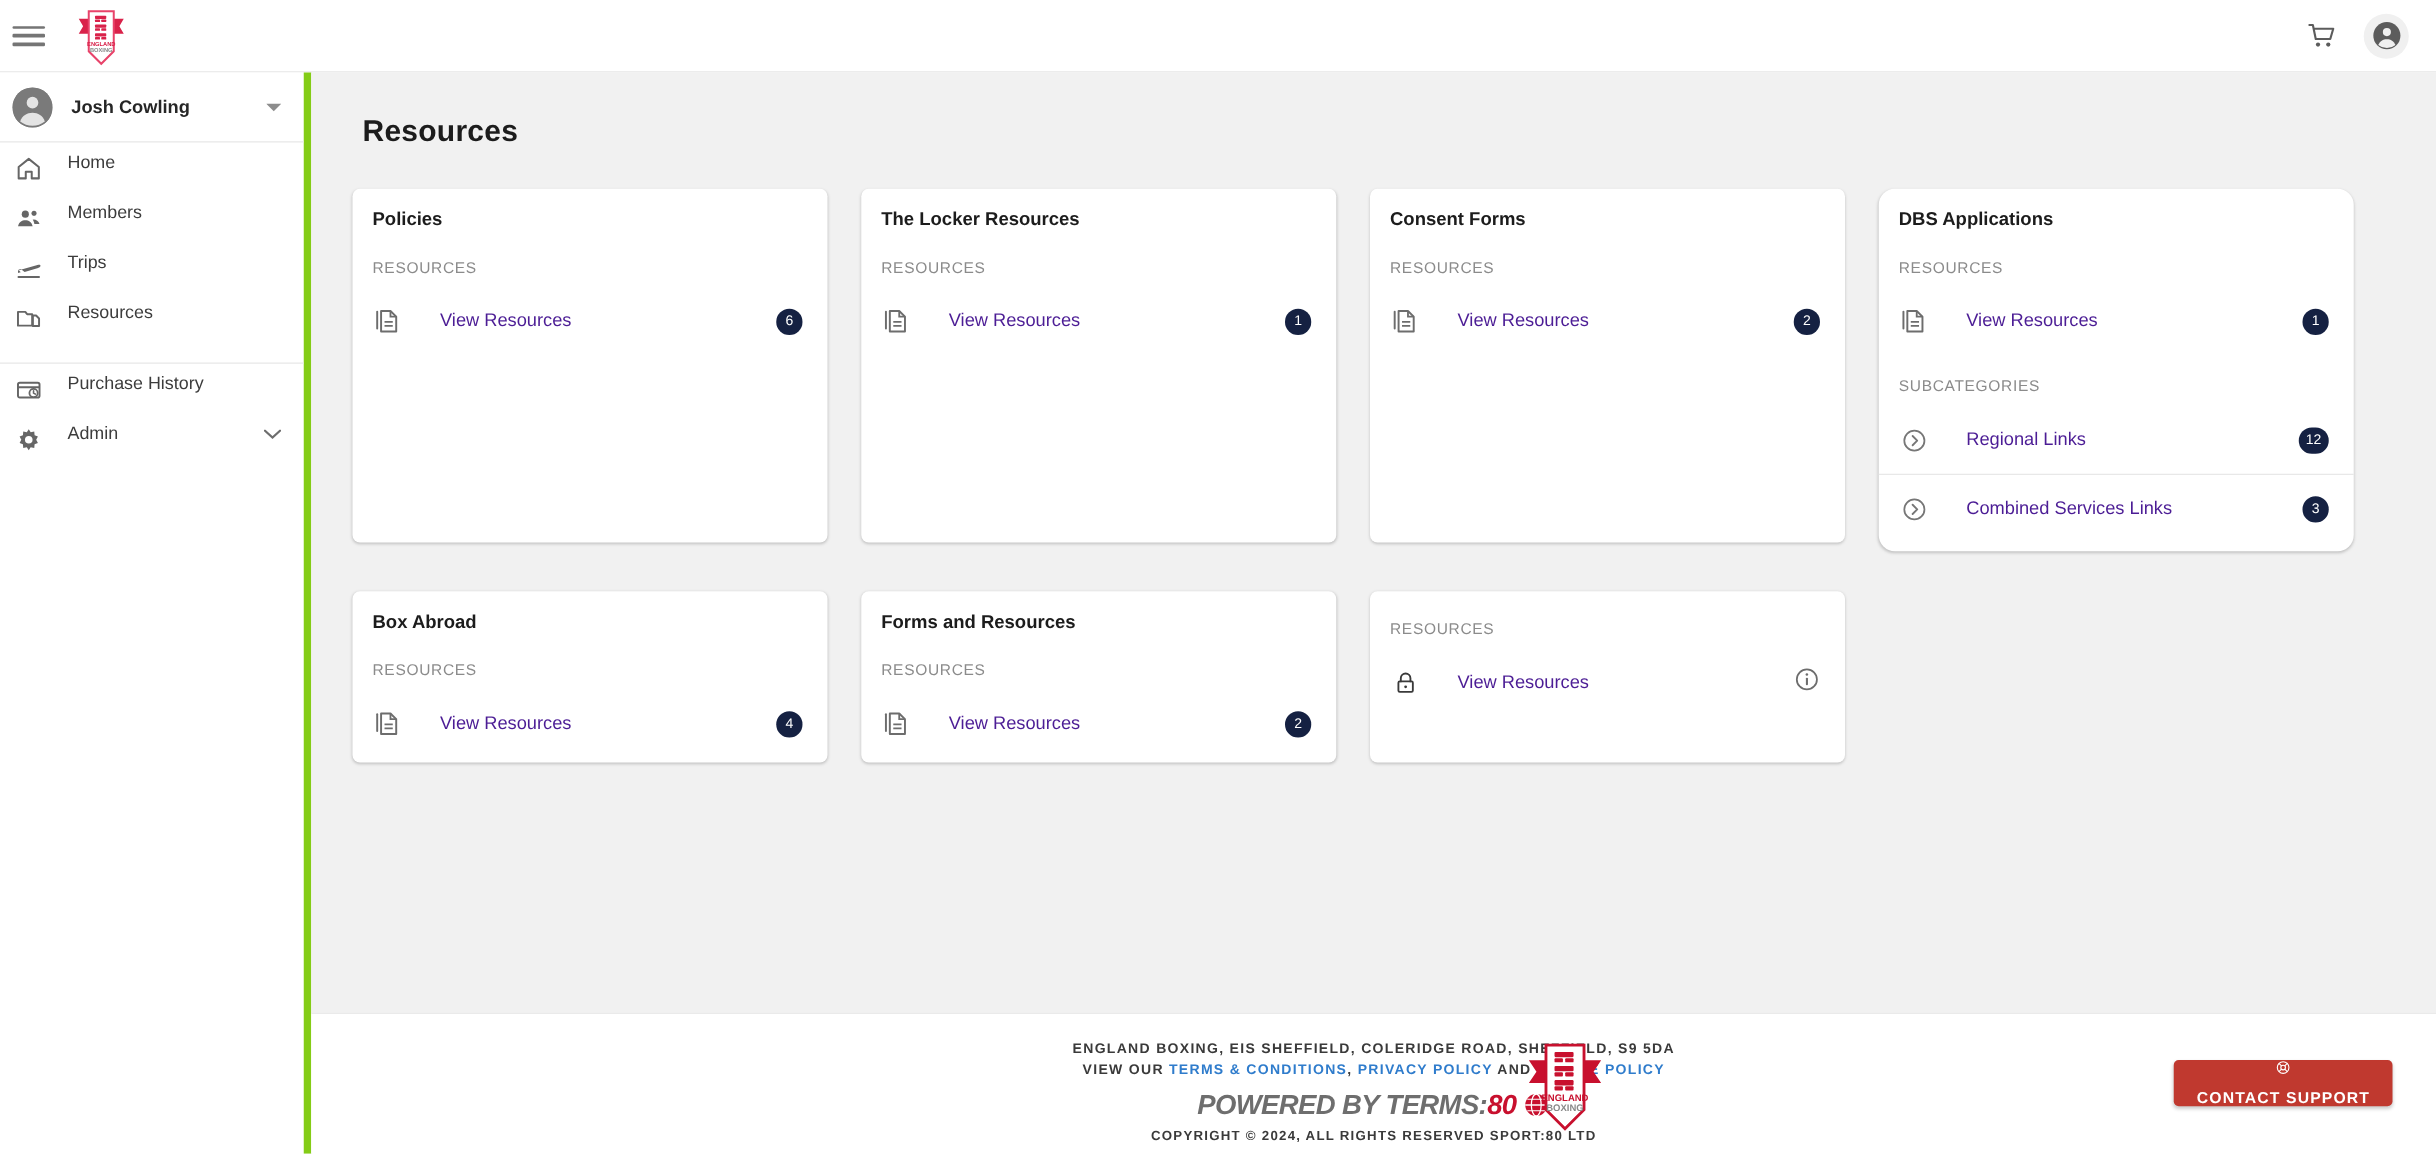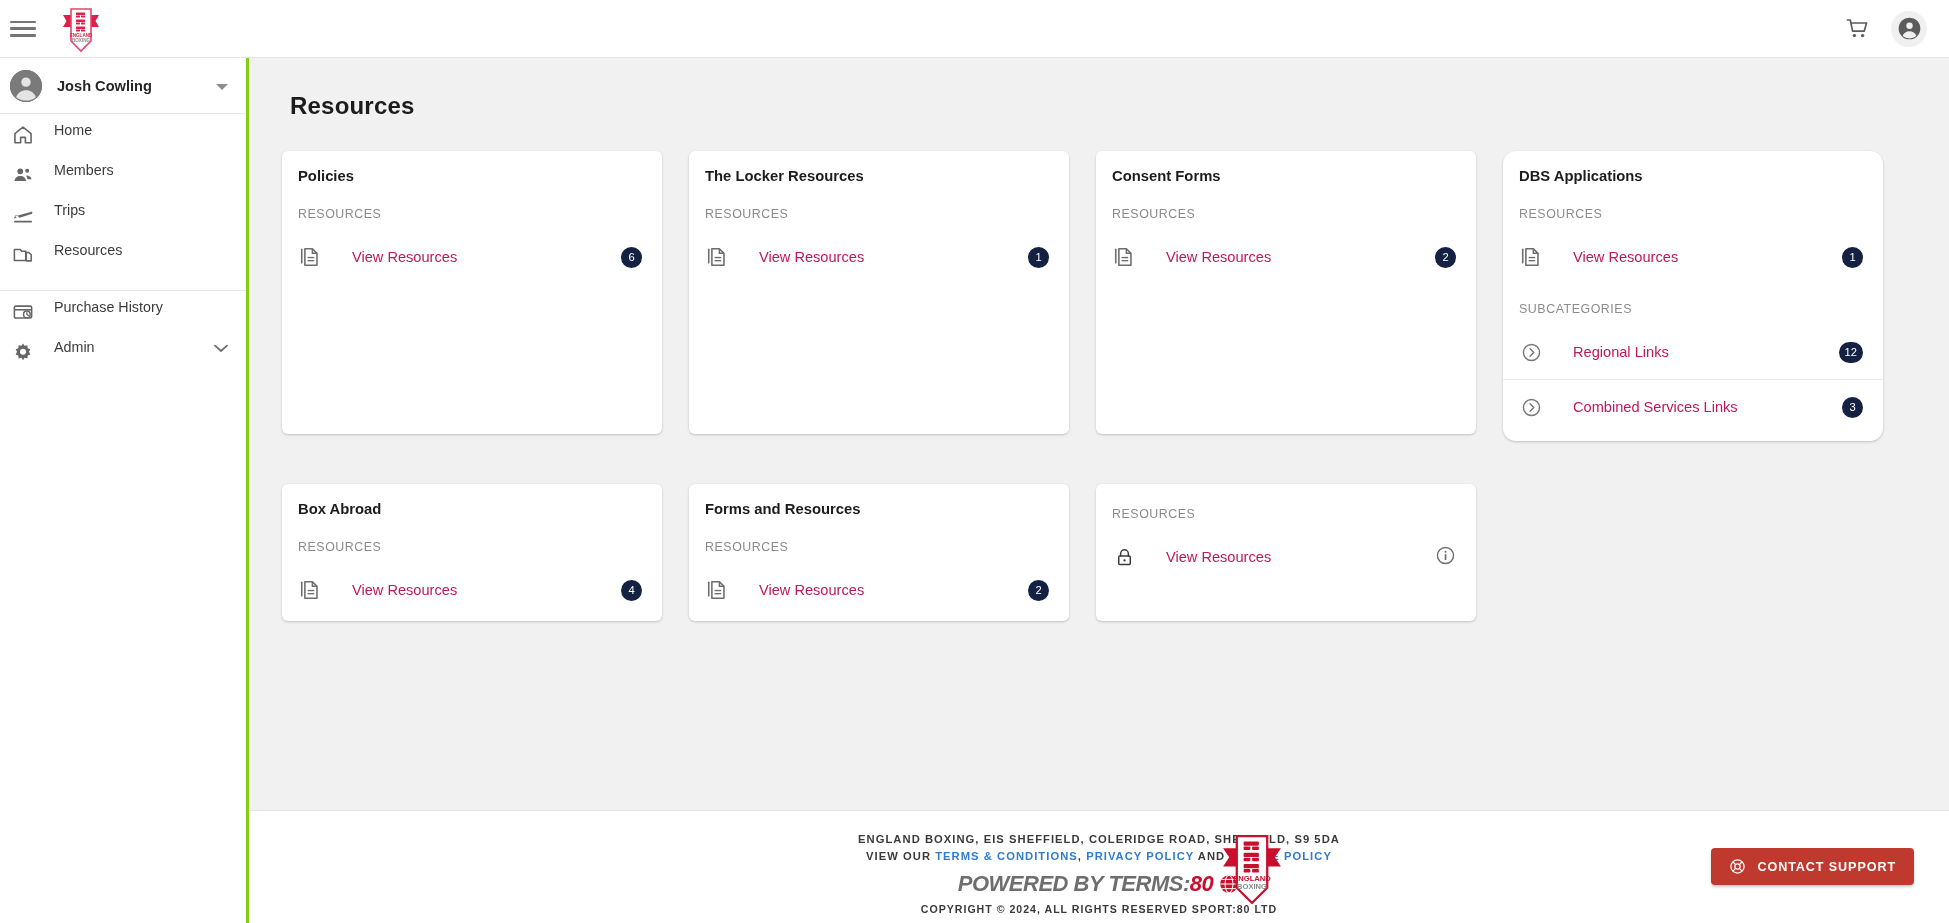--- a/index.html
+++ b/index.html
@@ -31,21 +31,21 @@
     color: #444; font-family: "Liberation Sans", sans-serif; width: 180px;
   }
   .search-box input::placeholder { color: #9b9b9b; }
   .icon-btn { width: 34px; height: 34px; display: flex; align-items: center; justify-content: center; cursor: pointer; }
   .avatar-btn { width: 36px; height: 36px; border-radius: 50%; background: #f0f0f0;
     display: flex; align-items: center; justify-content: center; cursor: pointer; }
 
   
   .sidebar {
     position: absolute; top: 58px; left: 0; width: 249px; height: 865px;
-    background: #fff; border-right: 3px solid #84cc16;
+    background: #fff; border-right: 6px solid #84cc16;
   }
   .user-row {
     height: 56px; display: flex; align-items: center; padding: 0 18px 0 10px;
     border-bottom: 1px solid #e8e8e8; cursor: pointer;
   }
   .user-avatar {
     width: 32px; height: 32px; border-radius: 50%; background: #7a7a7a;
     display: flex; align-items: center; justify-content: center; flex: 0 0 auto;
   }
   .user-name { margin-left: 15px; font-size: 14.6px; font-weight: bold; color: #262626; }
@@ -66,36 +66,36 @@
   }
   .page-title { font-size: 24px; font-weight: bold; color: #1c1c1c; margin: 34px 0 0 41px; letter-spacing: .2px; }
 
   .grid {
     margin: 31px 0 0 33px; display: flex; flex-wrap: wrap;
     width: 1640px;
   }
   .card {
     width: 380px; background: #fff; border-radius: 6px;
     box-shadow: 0 1px 3px rgba(0,0,0,.13), 0 1px 2px rgba(0,0,0,.08);
-    margin: 0 27px 43px 0; padding: 0 0 0 0; position: relative;
+    margin: 0 27px 32px 0; padding: 0 0 0 0; position: relative;
   }
   .card.tall { height: 283px; }
   .card.short { height: 137px; }
   .card.auto { height: auto; min-height: 283px; }
   .card-title { font-size: 14.8px; font-weight: bold; color: #1c1c1c; padding: 17px 16px 0 16px; }
   .section-label {
     font-size: 12.4px; color: #8b8b8b; letter-spacing: .55px;
     padding: 23px 16px 0 16px;
   }
   .row-item {
     height: 54px; display: flex; align-items: center; padding: 0 20px 0 14px; cursor: pointer;
     margin-top: 9px;
   }
   .row-ico { width: 28px; height: 28px; display: flex; align-items: center; justify-content: center; flex: 0 0 auto; }
-  .row-label { margin-left: 28px; font-size: 14.6px; color: #be185d; }
+  .row-label { margin-left: 28px; font-size: 14.6px; color: #4c1d95; }
   .badge {
     margin-left: auto; min-width: 21px; height: 21px; border-radius: 11px;
     background: #152142; color: #fff; font-size: 11.2px;
     display: flex; align-items: center; justify-content: center; padding: 0 6px;
   }
   .info-ico { margin-left: auto; }
   .divider { height: 1px; background: #e8e8e8; margin: 0 0 0 0; }
 
   
   .footer {
@@ -121,20 +121,21 @@
   }
   .powered-txt .red { color: #c8102e; }
   .copyright { font-size: 10.6px; font-weight: bold; letter-spacing: 1.0px; color: #3a3a3a; margin-top: 6px; }
   .eb-footer-logo { position: absolute; left: 968px; top: 16px; width: 70px; height: 82px; }
   .support-btn {
     position: absolute; right: 35px; top: 37px; height: 37px;
     background: #c0392f; border-radius: 4px; color: #fff;
     display: flex; align-items: center; gap: 11px; padding: 0 18px;
     font-size: 12.6px; font-weight: bold; letter-spacing: .9px; cursor: pointer;
     box-shadow: 0 2px 3px rgba(0,0,0,.2);
+    flex-direction: column;
   }
 
   
   .crest { display: block; }
 </style>
 </head>
 <body>
 
 <div id="app">
 

